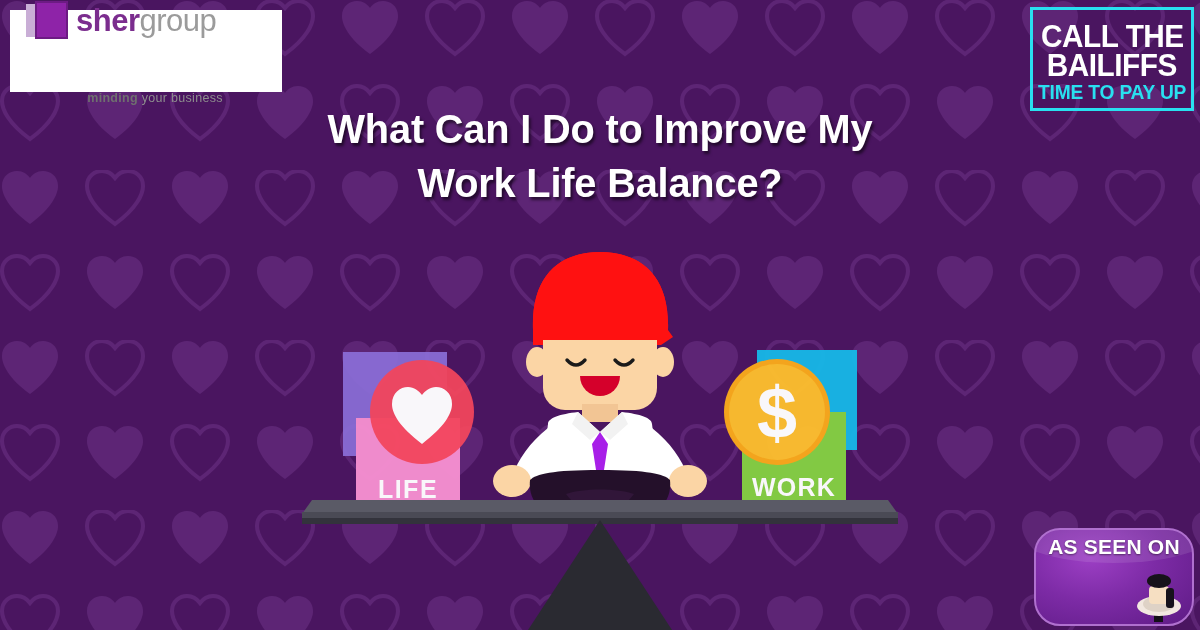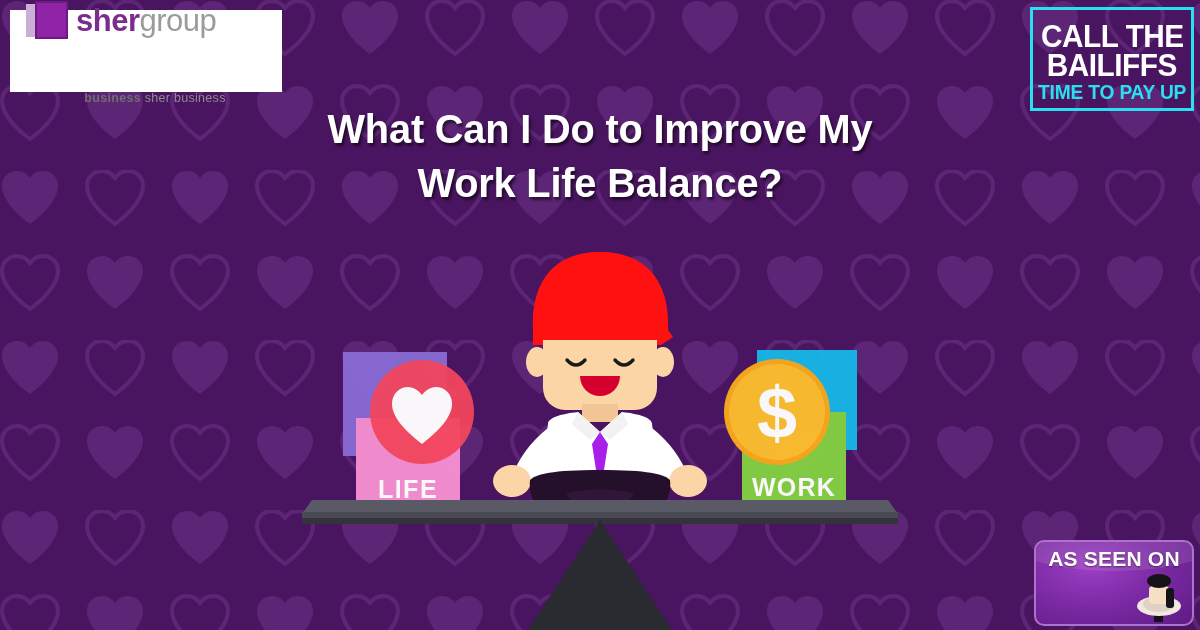--- a/index.html
+++ b/index.html
@@ -150,22 +150,22 @@
     white-space: nowrap;
     transform: scaleX(0.96);
   }
 
   
   .tv-badge {
     position: absolute;
     right: 6px;
     bottom: 4px;
     width: 160px;
-    height: 86px;
-    border-radius: 10px;
+    height: 98px;
+    border-radius: 26px;
     background: radial-gradient(ellipse at 35% 30%, #9c3fc4 0%, #7d2ba6 45%, #5e1b85 100%);
     border: 2px solid #b070cf;
     box-sizing: border-box;
     z-index: 20;
     overflow: hidden;
   }
   .tv-gloss {
     position: absolute;
     left: -20%;
     top: -45%;
@@ -263,21 +263,21 @@
   <div class="logo-card">
     <div class="logo-inner">
       <div class="logo-row">
         <span class="logo-mark">
           <span class="shadow-sq"></span>
           <span class="main-sq"></span>
         </span>
         <span class="logo-word"><span class="w-sher">sher</span><span class="w-group">group</span></span>
       </div>
       <div class="logo-tagline">
-        <span class="t-bold">business</span><span> sher business</span>
+        <span class="t-bold">minding</span><span> your business</span>
       </div>
     </div>
   </div>
 
   <div class="headline">
     <span class="hl-line">What Can I Do to Improve My</span>
     <span class="hl-line">Work Life Balance?</span>
   </div>
 
   <div class="illustration">

